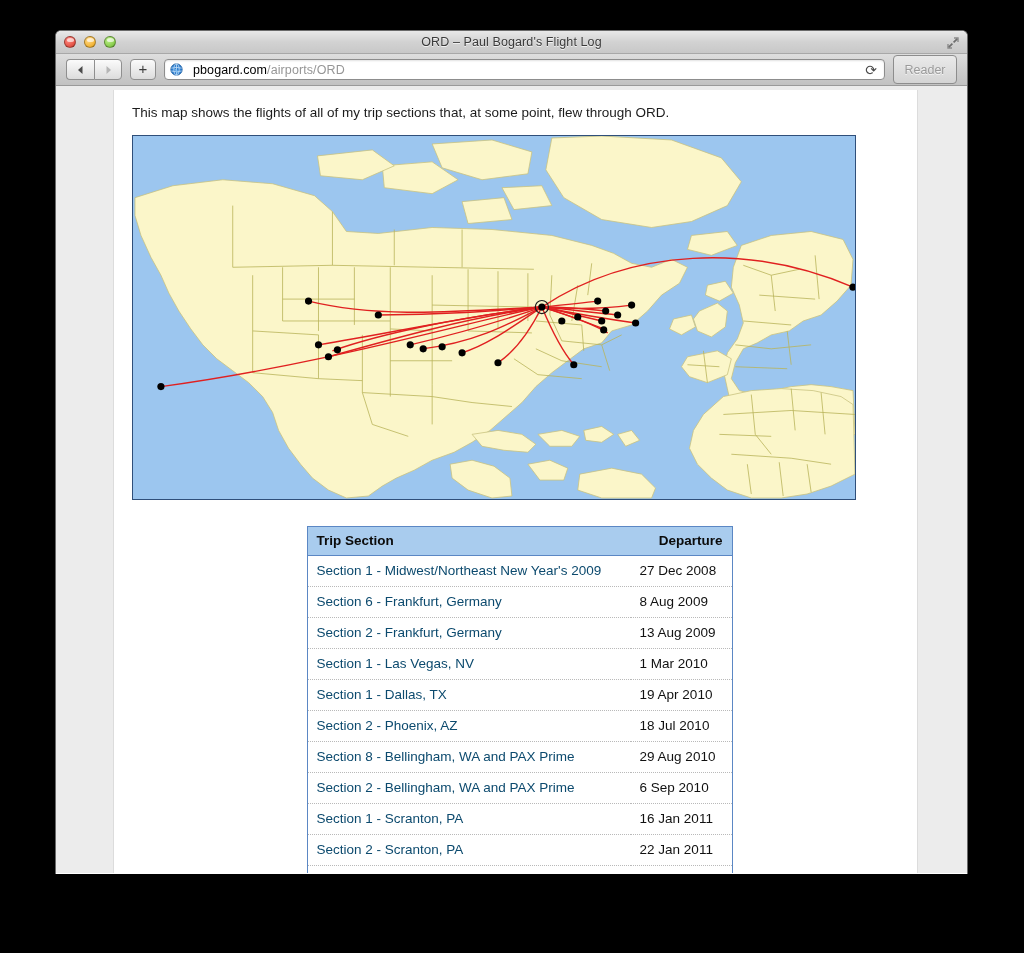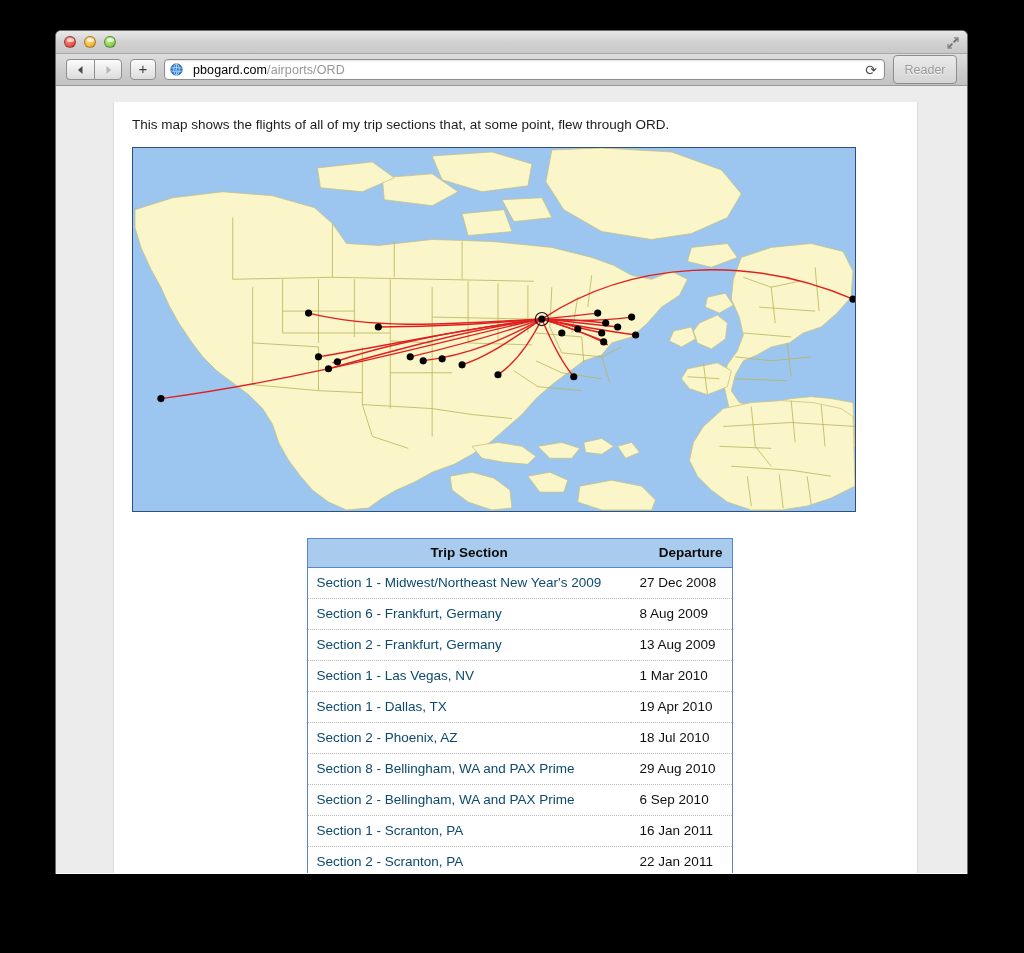--- a/index.html
+++ b/index.html
@@ -127,21 +127,21 @@
 
   
   .viewport {
     position: relative;
     height: calc(100% - 56px);
     background: #ececec;
     overflow: hidden;
   }
   .page {
     position: absolute;
-    left: 57px; top: 16px;
+    left: 57px; top: 4px;
     width: 805px;
     min-height: 100%;
     background: #ffffff;
     border-left: 1px solid #dcdcdc;
     border-right: 1px solid #dcdcdc;
     padding: 14px 10px 0 18px;
   }
   .intro {
     font-size: 13.5px;
     color: #1c1c1c;
@@ -170,21 +170,21 @@
   }
   table.trips { width: 100%; border-collapse: collapse; }
   table.trips th {
     background: #a9ccee;
     font-size: 13.5px;
     font-weight: bold;
     color: #0b0b0b;
     padding: 6px 9px 7px 9px;
     border-bottom: 1px solid #5b87c4;
   }
-  table.trips th.c1 { text-align: center; }
+  table.trips th.c1 { text-align: left; }
   table.trips th.c2 { text-align: right; }
   table.trips td {
     font-size: 13.5px;
     padding: 7px 9px 8px 9px;
     border-bottom: 1px dotted #b9b9b9;
     white-space: nowrap;
   }
   table.trips td.c1 { text-align: left; }
   table.trips td.c2 { color: #111; }
   table.trips td.c1 a {
@@ -196,20 +196,21 @@
 <body>
 
 <div class="window">
 
   <div class="titlebar">
     <div class="traffic">
       <div class="light red"></div>
       <div class="light yellow"></div>
       <div class="light green"></div>
     </div>
+    <div class="win-title">ORD – Paul Bogard's Flight Log</div>
     <div class="fullscreen-btn">
       <svg width="14" height="14" viewBox="0 0 14 14">
         <path d="M8 2 L12 2 L12 6" fill="none" stroke="#8a8a8a" stroke-width="1.4"></path>
         <path d="M6 12 L2 12 L2 8" fill="none" stroke="#8a8a8a" stroke-width="1.4"></path>
         <path d="M11.2 2.8 L7.6 6.4" stroke="#6e6e6e" stroke-width="1.8"></path>
         <path d="M2.8 11.2 L6.4 7.6" stroke="#6e6e6e" stroke-width="1.8"></path>
       </svg>
     </div>
   </div>
 

